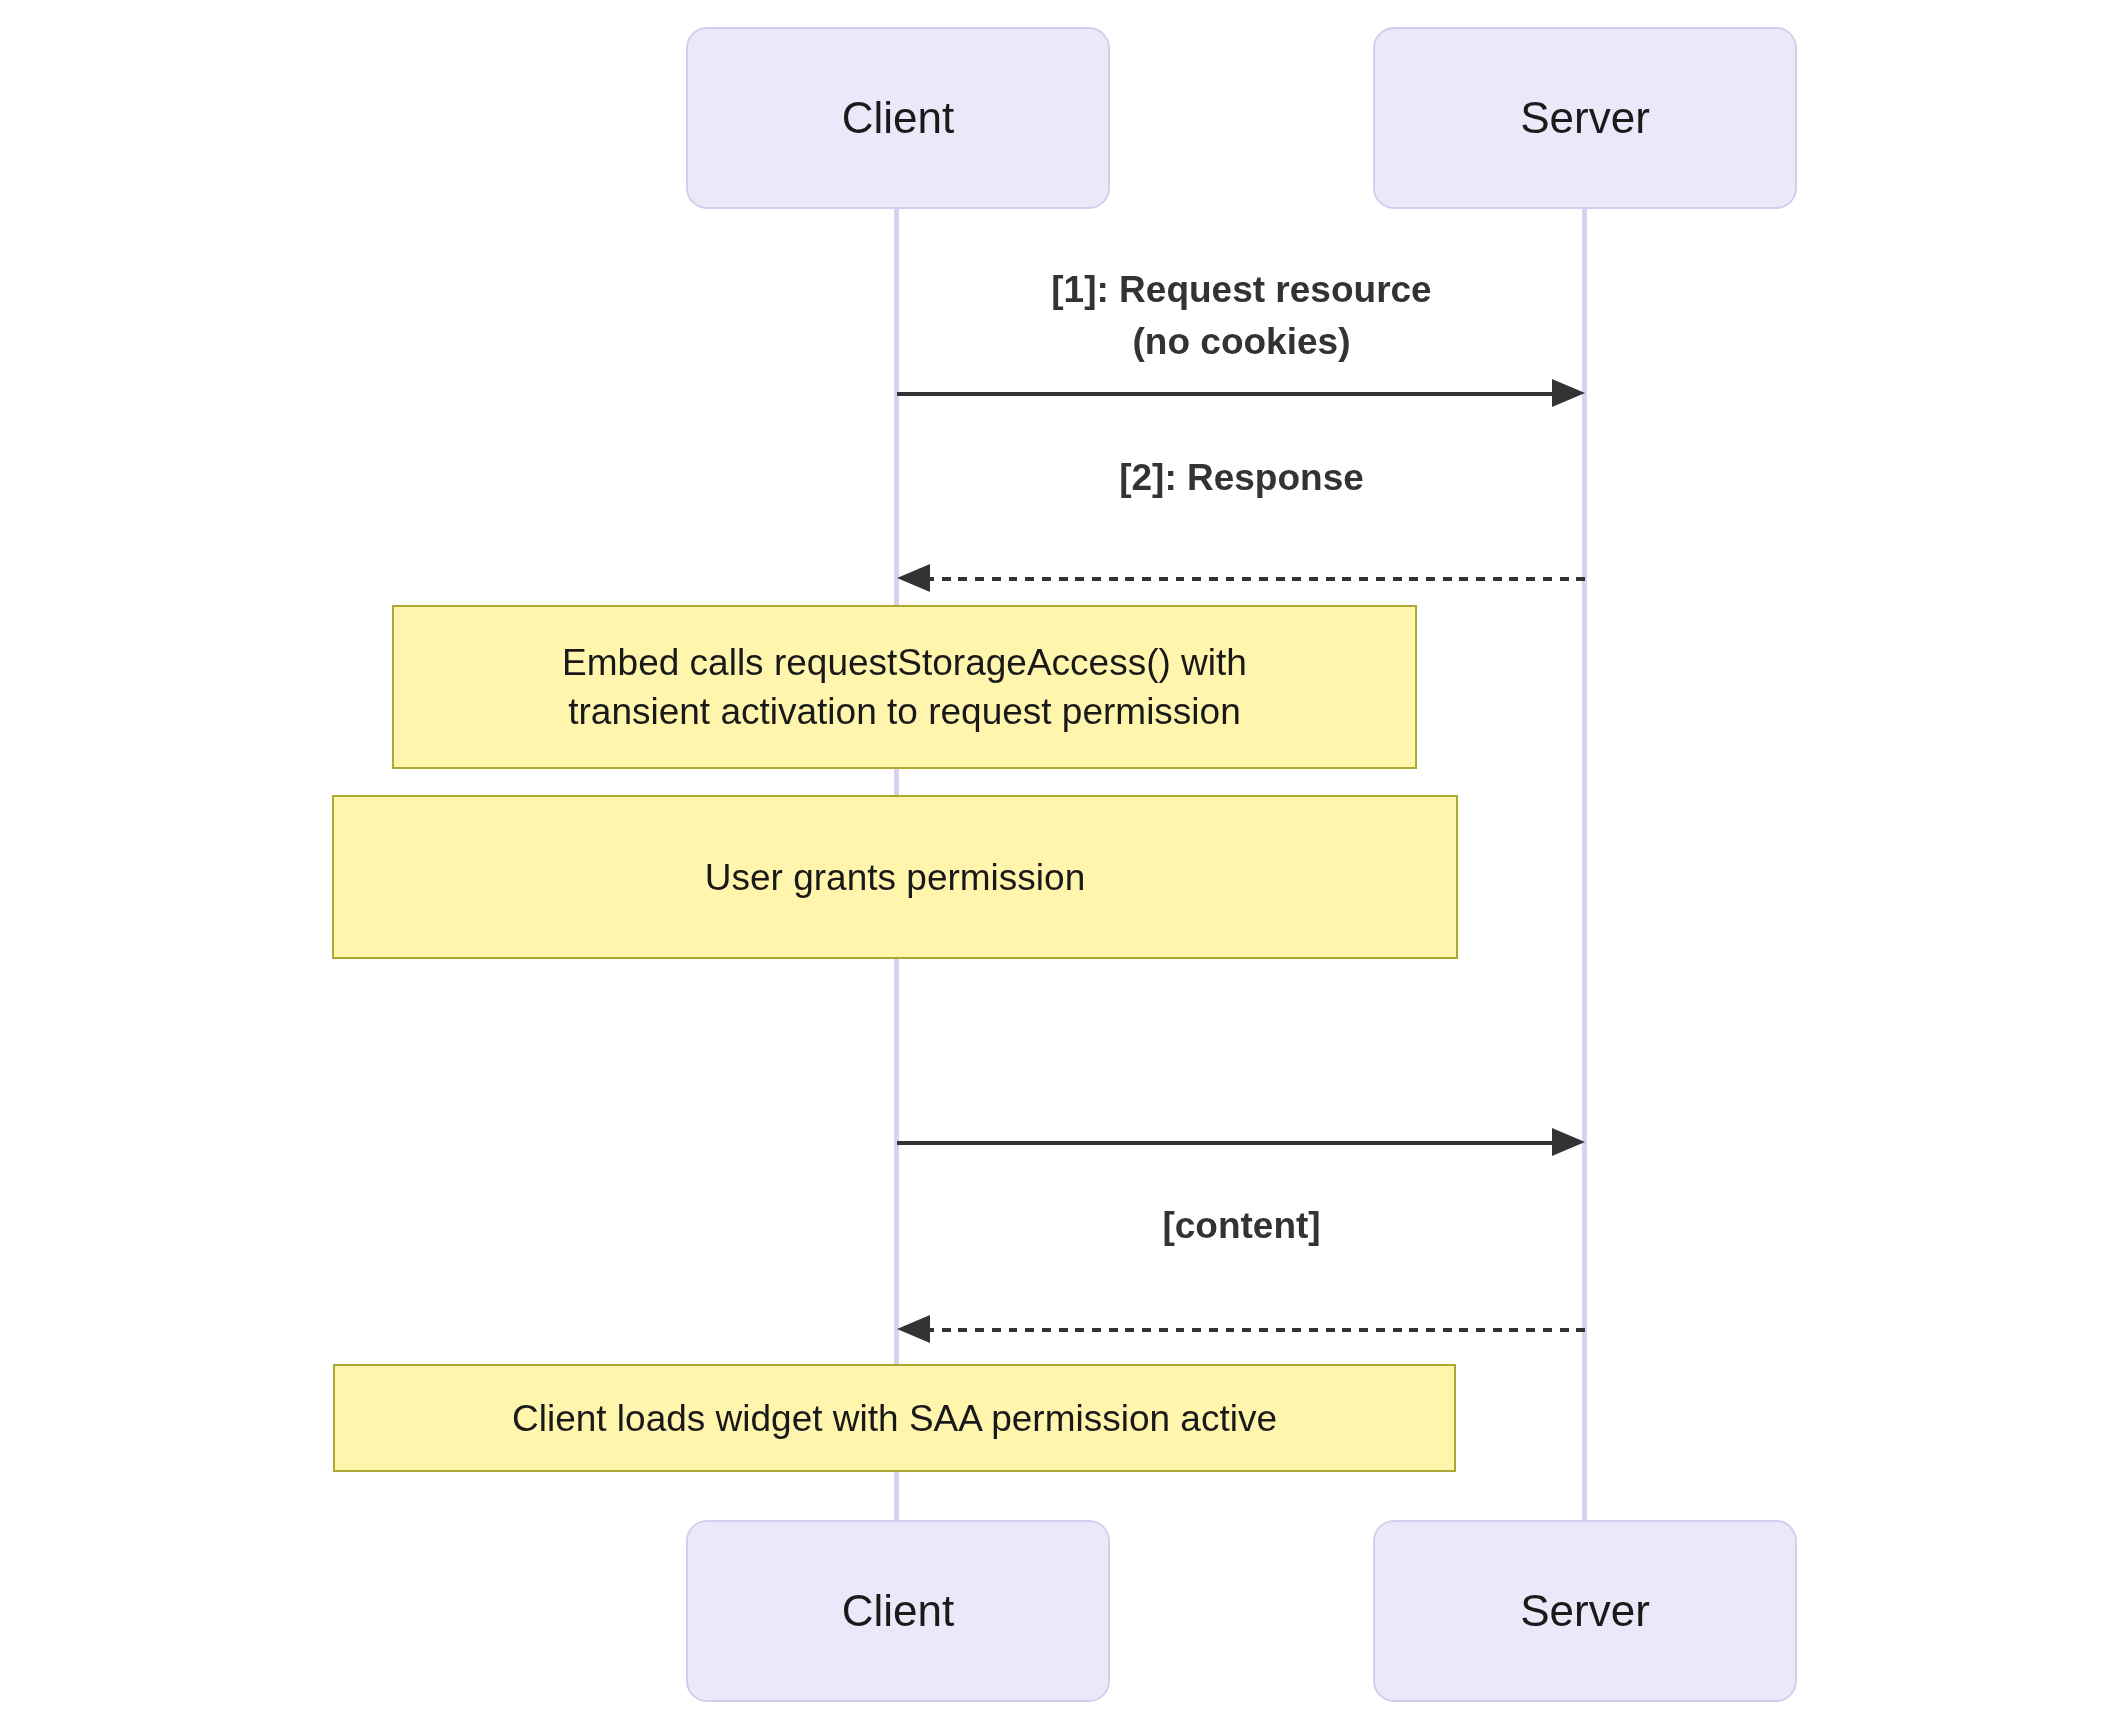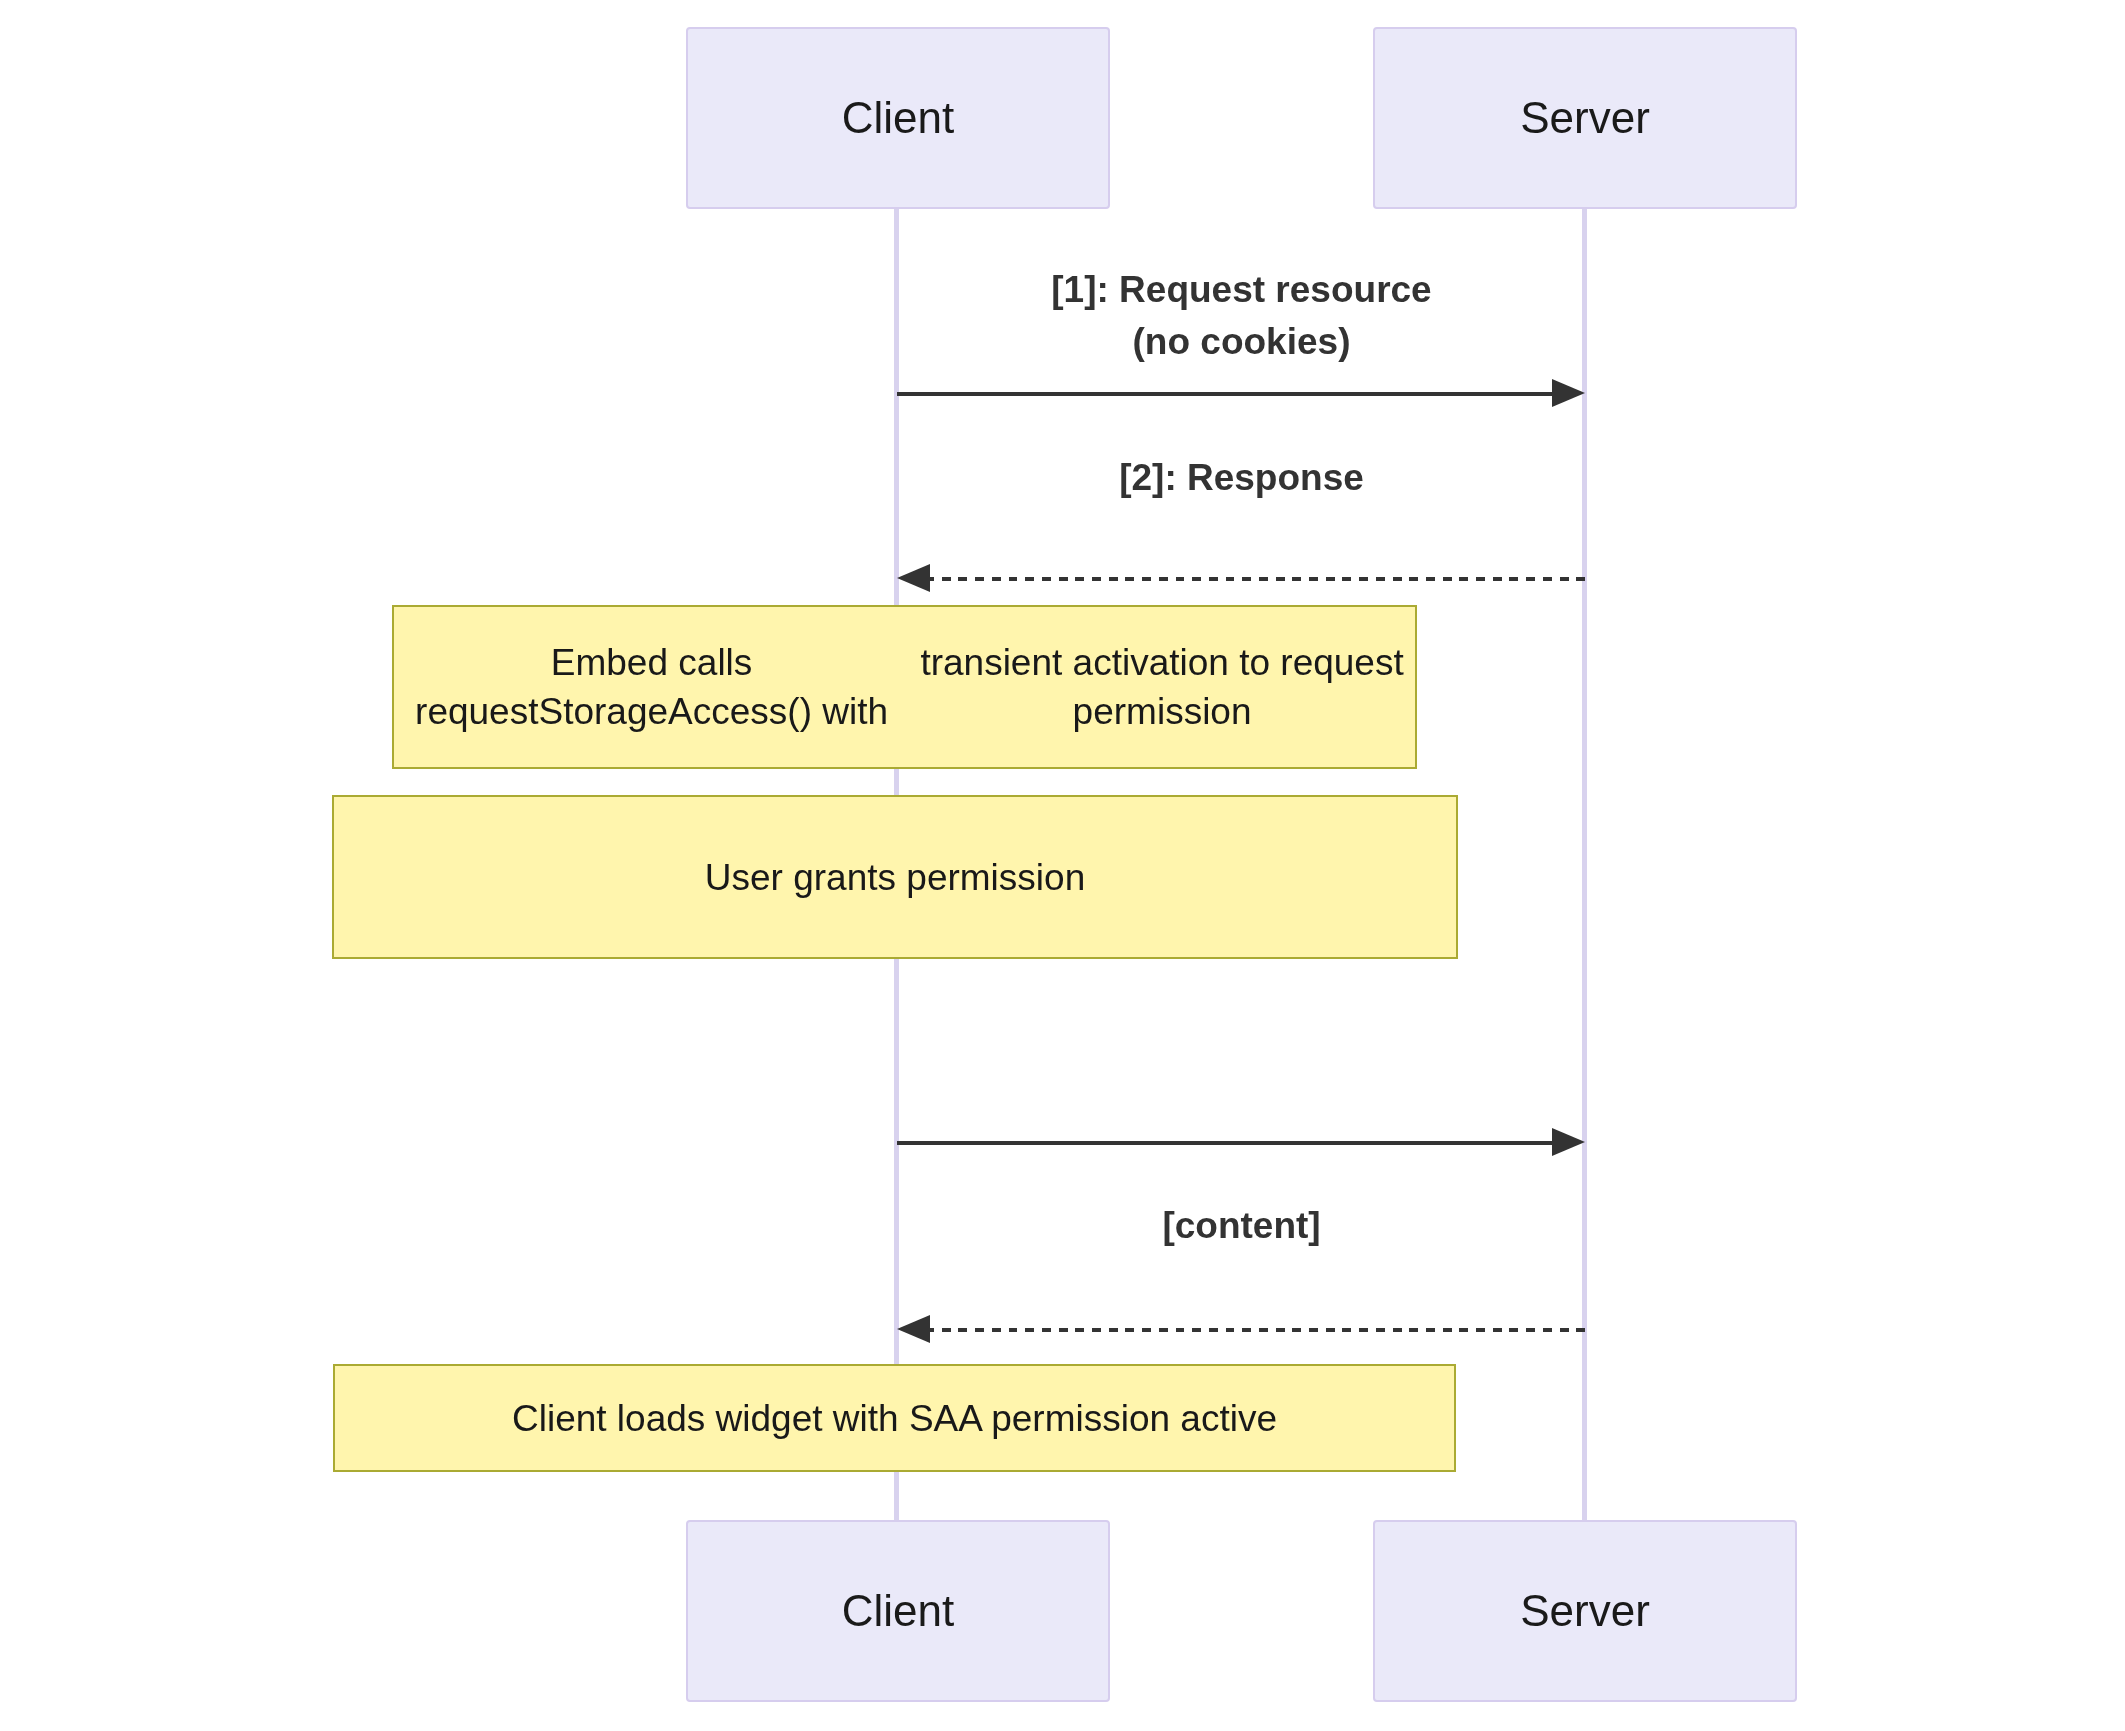--- a/index.html
+++ b/index.html
@@ -17,21 +17,21 @@
     height: 1311px;
     width: 4.9px;
     background: #d8d2ee;
   }
   .actor {
     position: absolute;
     height: 182px;
     width: 424px;
     background: #eae9f9;
     border: 2px solid #d6cdee;
-    border-radius: 4px;
+    border-radius: 21px;
     display: flex;
     align-items: center;
     justify-content: center;
     box-sizing: border-box;
   }
   .actor-label {
     font-size: 44px;
     color: #1a1a1a;
   }
   .msg {
@@ -69,21 +69,21 @@
     border-bottom: 14.8px solid transparent;
   }
   .head.right { right: 0; border-left: 33px solid #333333; }
   .head.left  { left: 0;  border-right: 33px solid #333333; }
   .note {
     position: absolute;
     background: #fff5ad;
     border: 2px solid #aaaa33;
     box-sizing: border-box;
     display: flex;
-    flex-direction: row;
+    flex-direction: column;
     align-items: center;
     justify-content: center;
     text-align: center;
     font-size: 37px;
     line-height: 49px;
     color: #191919;
   }
 </style>
 </head>
 <body>

